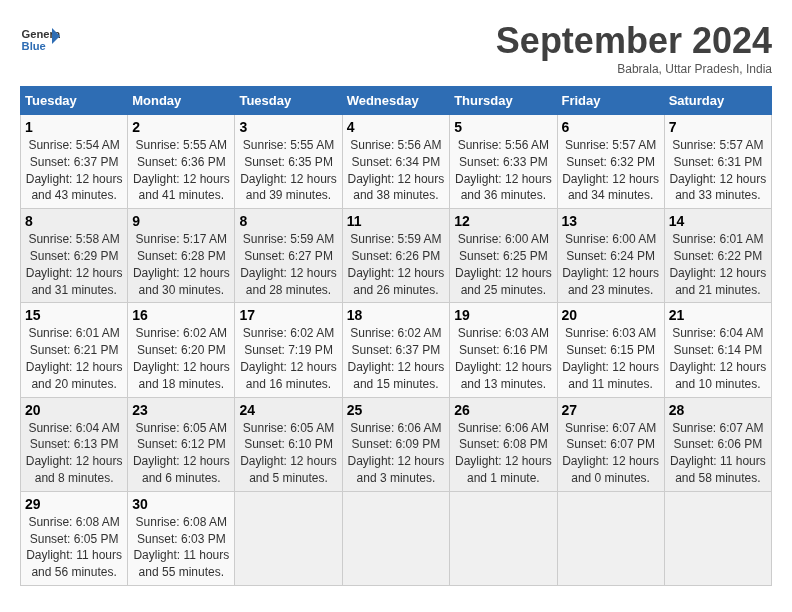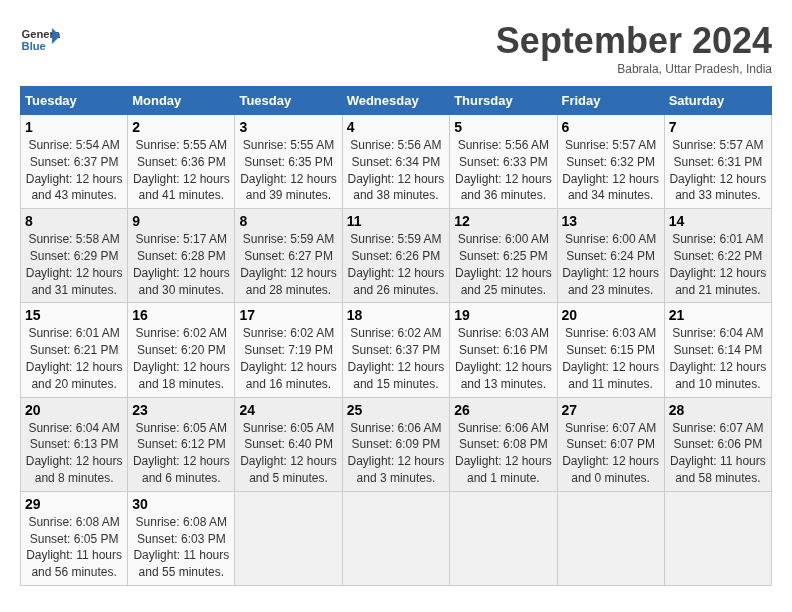--- a/index.html
+++ b/index.html
@@ -274,21 +274,21 @@
         <td>
           <span class="day-num">23</span>
           <div class="day-info">Sunrise: 6:05 AM
 Sunset: 6:12 PM
 Daylight: 12 hours
 and 6 minutes.</div>
         </td>
         <td>
           <span class="day-num">24</span>
           <div class="day-info">Sunrise: 6:05 AM
-Sunset: 6:40 PM
+Sunset: 6:10 PM
 Daylight: 12 hours
 and 5 minutes.</div>
         </td>
         <td>
           <span class="day-num">25</span>
           <div class="day-info">Sunrise: 6:06 AM
 Sunset: 6:09 PM
 Daylight: 12 hours
 and 3 minutes.</div>
         </td>

